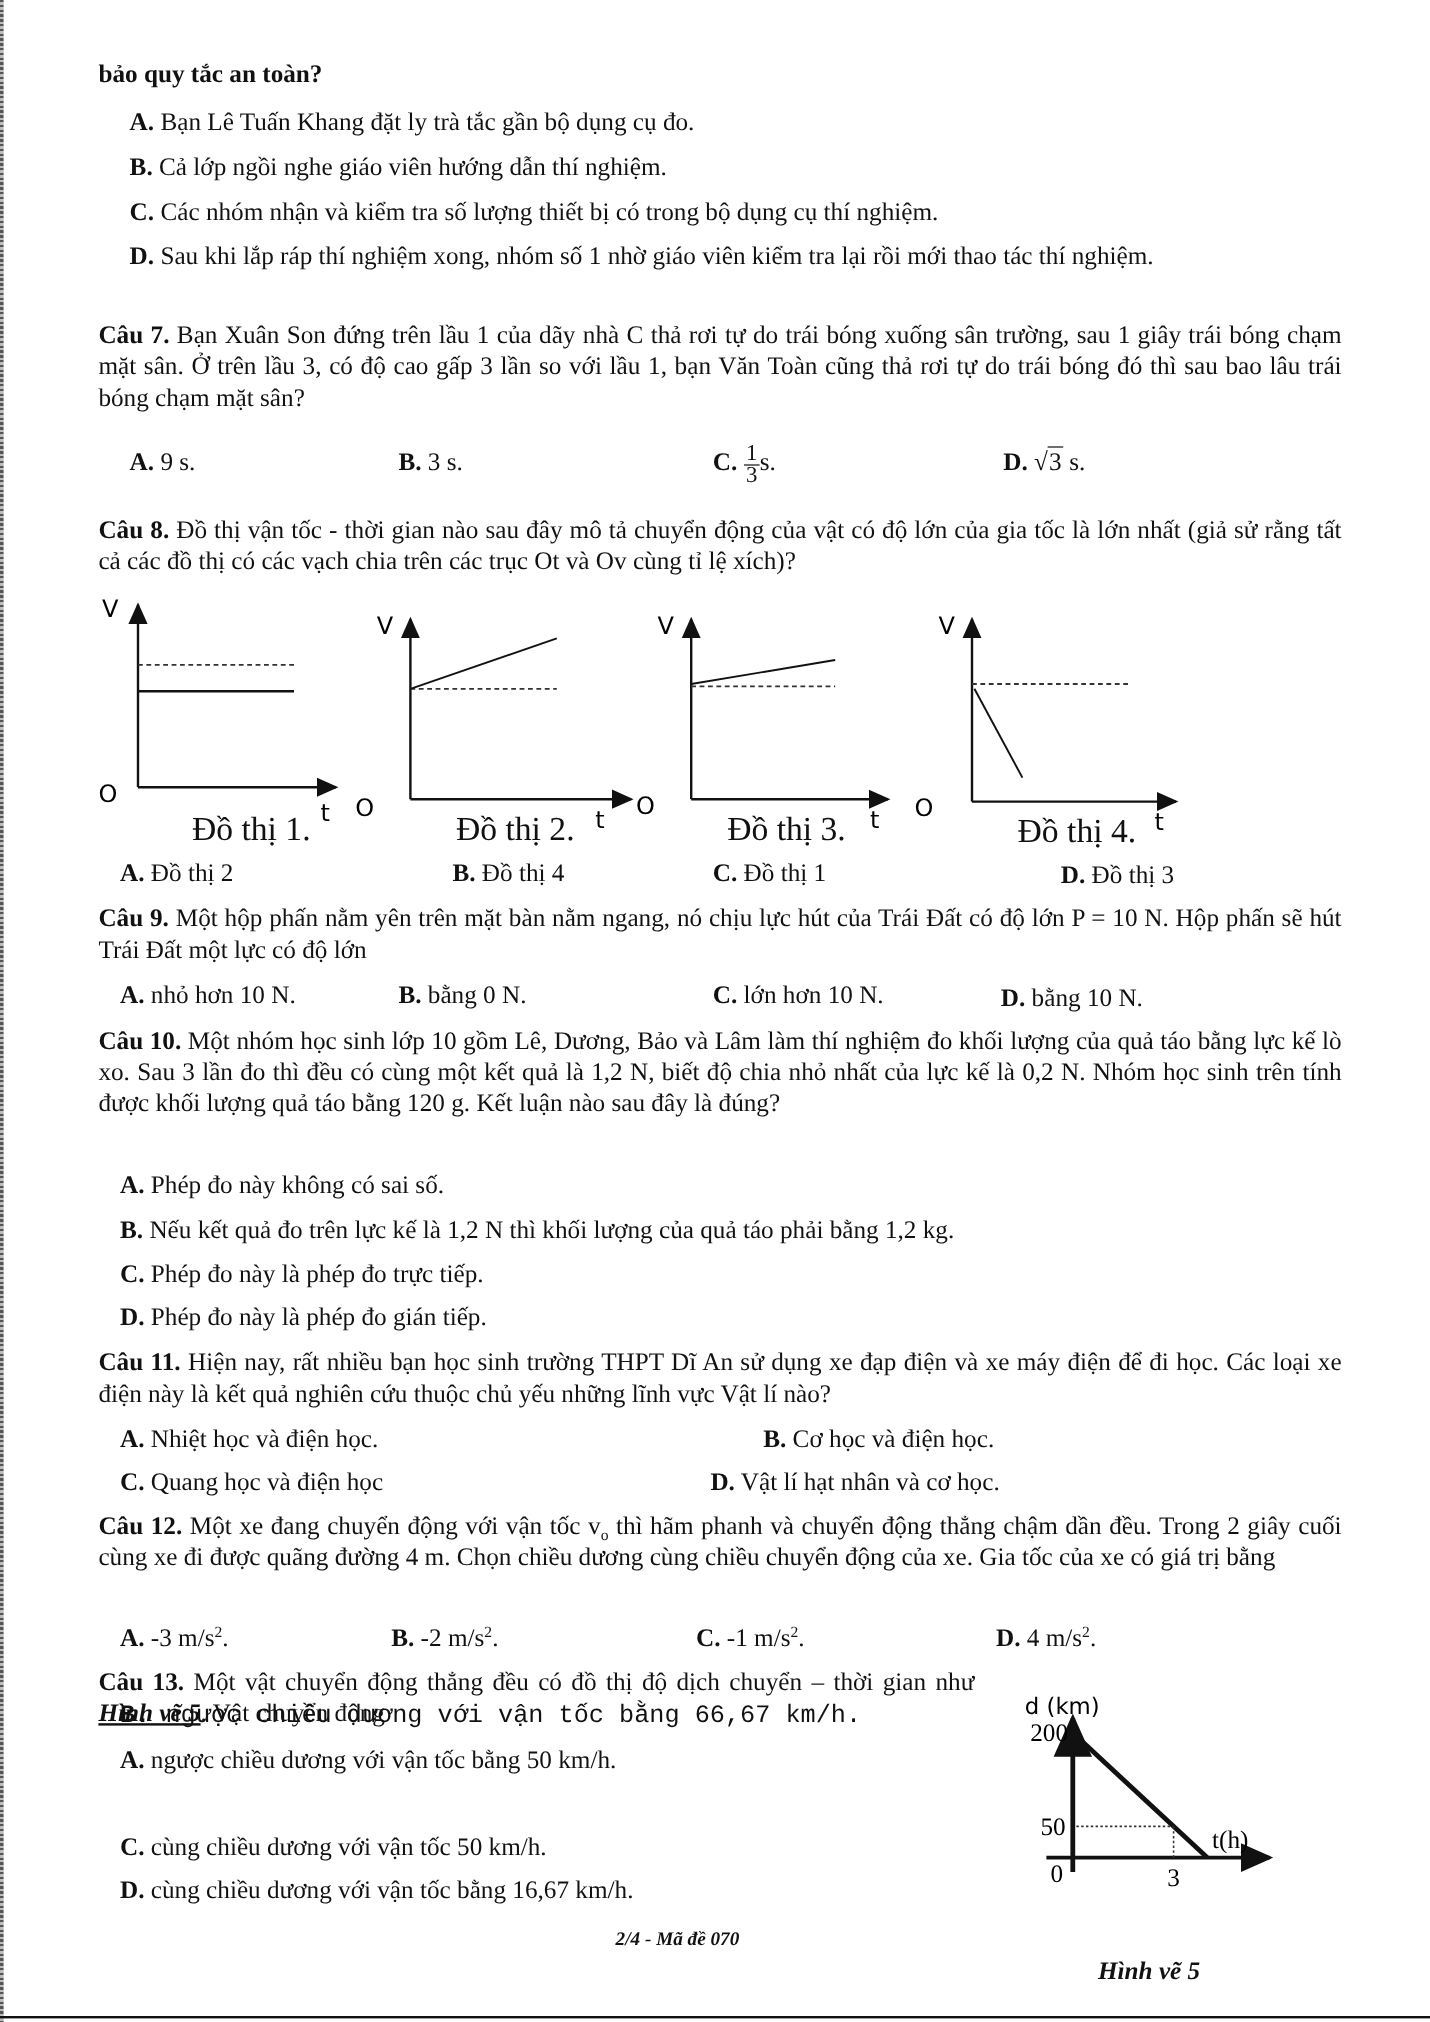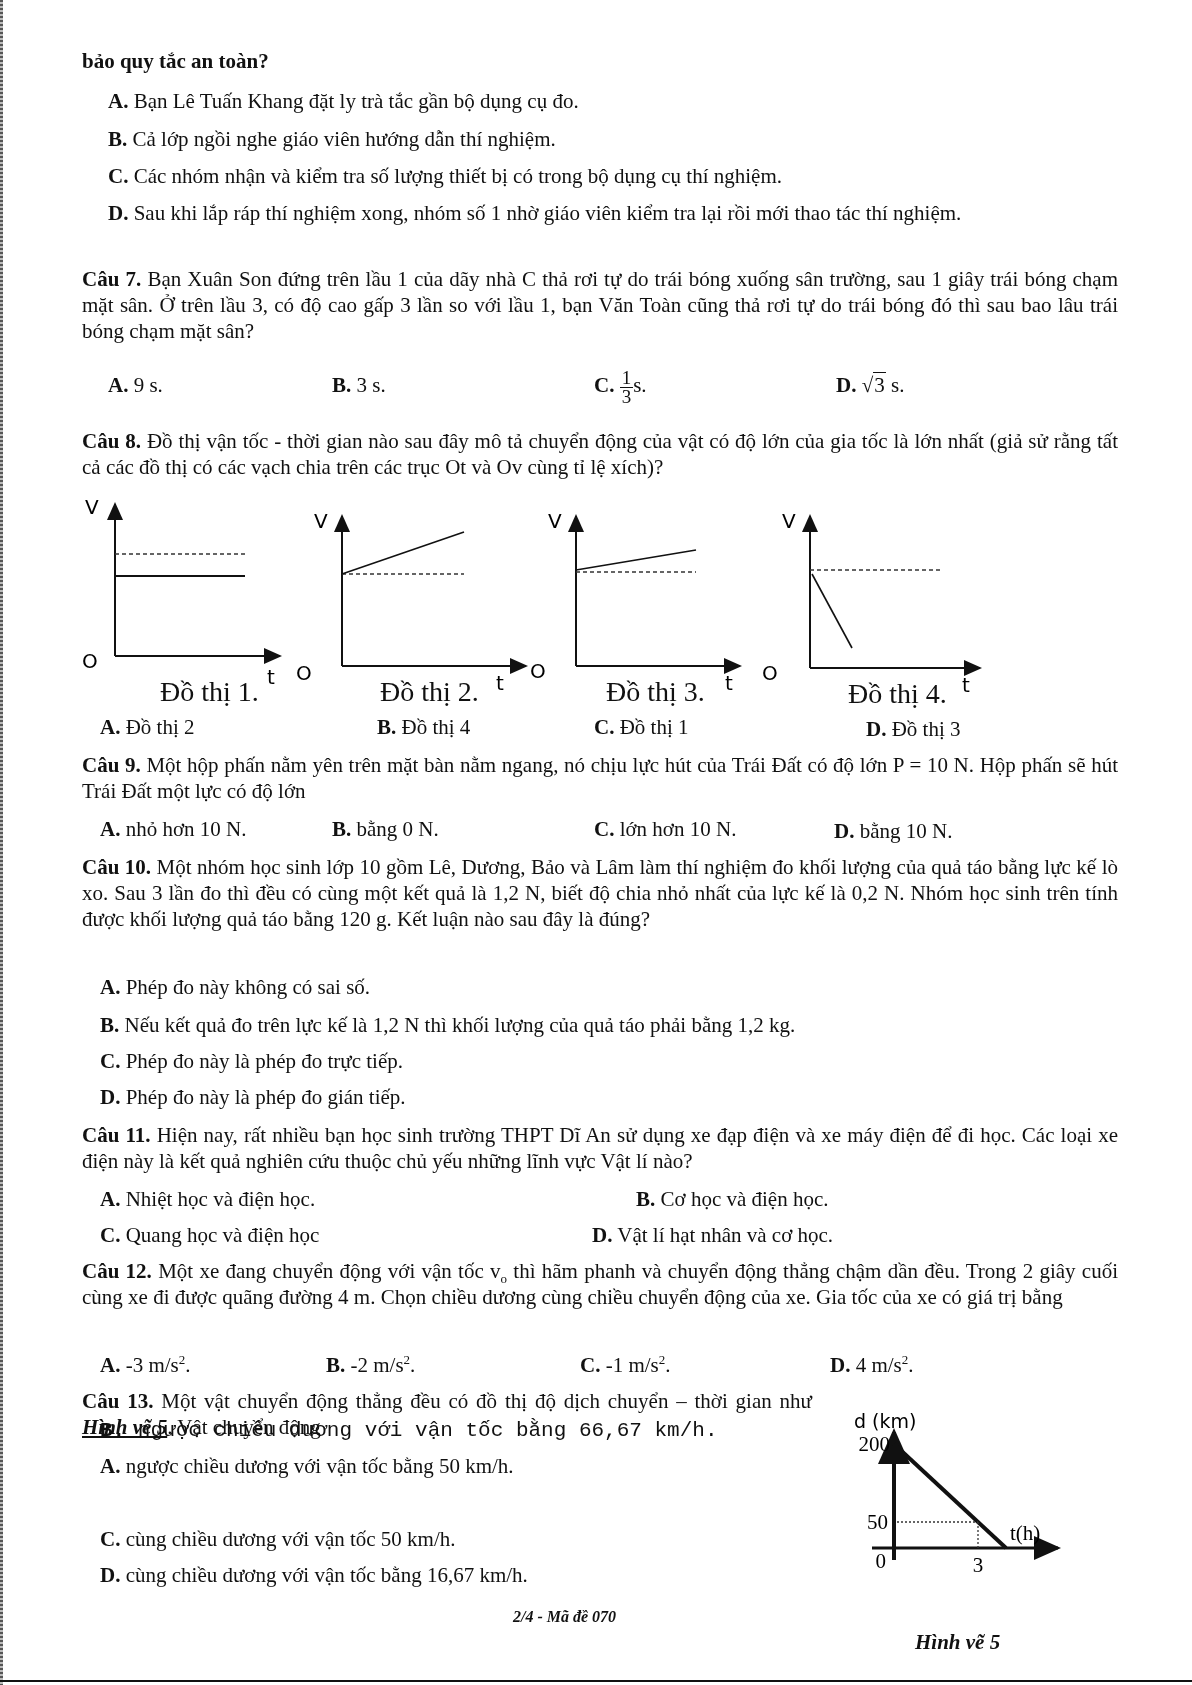--- a/index.html
+++ b/index.html
@@ -105,21 +105,21 @@
     <text x="-2" y="20" class="graph-label">V</text>
     <text x="-22" y="172" class="graph-label" font-size="22">O</text>
     <text x="178" y="184" class="graph-label" font-family="Liberation Serif" font-size="24">t</text>
   </svg>
 </div>
 <div class="caption" style="left:848px; top:678px;">Đồ thị 4.</div>
 
 <div class="abs" style="left:100px; top:714px;"><b>A.</b> <span>Đồ thị 2</span></div>
 <div class="abs" style="left:332px; top:714px;margin-left:45px;"><b>B.</b> <span>Đồ thị 4</span></div>
 <div class="abs" style="left:594px; top:714px;"><b>C.</b> <span>Đồ thị 1</span></div>
-<div class="abs" style="left:866px; top:716px;"><b>D.</b> <span>Đồ thị 3</span></div>
+<div class="abs" style="left:884px; top:716px;"><b>D.</b> <span>Đồ thị 3</span></div>
 
 <div class="para" style="left:82px; top:752px; width:1036px;"><b>Câu 9.</b> <span>Một hộp phấn nằm yên trên mặt bàn nằm ngang, nó chịu lực hút của Trái Đất có độ lớn P = 10 N. Hộp phấn sẽ hút Trái Đất một lực có độ lớn</span></div>
 <div class="abs" style="left:100px; top:816px;"><b>A.</b> <span>nhỏ hơn 10 N.</span></div>
 <div class="abs" style="left:332px; top:816px;"><b>B.</b> <span>bằng 0 N.</span></div>
 <div class="abs" style="left:594px; top:816px;"><b>C.</b> <span>lớn hơn 10 N.</span></div>
 <div class="abs" style="left:834px; top:818px;"><b>D.</b> <span>bằng 10 N.</span></div>
 
 <div class="para" style="left:82px; top:854px; width:1036px;"><b>Câu 10.</b> <span>Một nhóm học sinh lớp 10 gồm Lê, Dương, Bảo và Lâm làm thí nghiệm đo khối lượng của quả táo bằng lực kế lò xo. Sau 3 lần đo thì đều có cùng một kết quả là 1,2 N, biết độ chia nhỏ nhất của lực kế là 0,2 N. Nhóm học sinh trên tính được khối lượng quả táo bằng 120 g. Kết luận nào sau đây là đúng?</span></div>
 <div class="abs" style="left:100px; top:974px;"><b>A.</b> <span>Phép đo này không có sai số.</span></div>
 <div class="abs" style="left:100px; top:1012px;"><b>B.</b> <span>Nếu kết quả đo trên lực kế là 1,2 N thì khối lượng của quả táo phải bằng 1,2 kg.</span></div>

